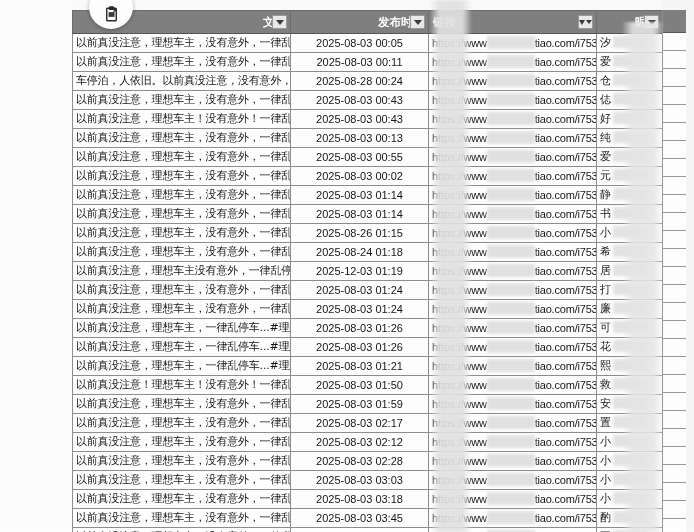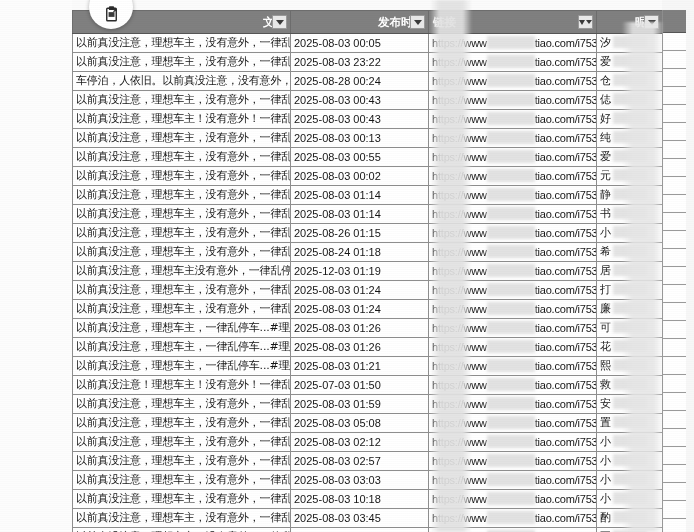--- a/index.html
+++ b/index.html
@@ -145,21 +145,21 @@
   
   col.c-copy  { width: 218px; }
   col.c-time  { width: 138px; }
   col.c-link  { width: 168px; }
   col.c-nick  { width: 66px; }
 
   .cell-copy {
     font-family: "DejaVu Sans", "Liberation Sans", sans-serif;
     letter-spacing: -0.2px;
   }
-  .cell-time { }
+  .cell-time { text-align: center; }
   .cell-link {
     position: relative;
     font-family: "Liberation Sans", sans-serif;
     letter-spacing: -0.2px;
   }
   .link-pre { }
   .link-post { }
   
   .redact-inline {
     display: inline-block;
@@ -311,21 +311,21 @@
       </thead>
       <tbody id="table-body">
           <tr>
             <td class="cell-copy">以前真没注意，理想车主，没有意外，一律乱停</td>
             <td class="cell-time">2025-08-03 00:05</td>
             <td class="cell-link"><span class="link-pre">https://www</span><span class="redact-inline"></span><span class="link-post">tiao.com/i7534019</span></td>
             <td class="cell-nick"><span>汐</span><span class="nick-redact"></span></td>
           </tr>
           <tr>
             <td class="cell-copy">以前真没注意，理想车主，没有意外，一律乱停</td>
-            <td class="cell-time">2025-08-03 23:22</td>
+            <td class="cell-time">2025-08-03 00:11</td>
             <td class="cell-link"><span class="link-pre">https://www</span><span class="redact-inline"></span><span class="link-post">tiao.com/i7534024</span></td>
             <td class="cell-nick"><span>爱</span><span class="nick-redact"></span></td>
           </tr>
           <tr>
             <td class="cell-copy">车停泊，人依旧。以前真没注意，没有意外，</td>
             <td class="cell-time">2025-08-28 00:24</td>
             <td class="cell-link"><span class="link-pre">https://www</span><span class="redact-inline"></span><span class="link-post">tiao.com/i7534024</span></td>
             <td class="cell-nick"><span>仓</span><span class="nick-redact"></span></td>
           </tr>
           <tr>
@@ -413,57 +413,57 @@
             <td class="cell-nick"><span>花</span><span class="nick-redact"></span></td>
           </tr>
           <tr>
             <td class="cell-copy">以前真没注意，理想车主，一律乱停车...#理想</td>
             <td class="cell-time">2025-08-03 01:21</td>
             <td class="cell-link"><span class="link-pre">https://www</span><span class="redact-inline"></span><span class="link-post">tiao.com/i7534047</span></td>
             <td class="cell-nick"><span>熙</span><span class="nick-redact"></span></td>
           </tr>
           <tr>
             <td class="cell-copy">以前真没注意！理想车主！没有意外！一律乱停</td>
-            <td class="cell-time">2025-07-03 01:50</td>
+            <td class="cell-time">2025-08-03 01:50</td>
             <td class="cell-link"><span class="link-pre">https://www</span><span class="redact-inline"></span><span class="link-post">tiao.com/i7534049</span></td>
             <td class="cell-nick"><span>救</span><span class="nick-redact"></span></td>
           </tr>
           <tr>
             <td class="cell-copy">以前真没注意，理想车主，没有意外，一律乱停</td>
             <td class="cell-time">2025-08-03 01:59</td>
             <td class="cell-link"><span class="link-pre">https://www</span><span class="redact-inline"></span><span class="link-post">tiao.com/i7534051</span></td>
             <td class="cell-nick"><span>安</span><span class="nick-redact"></span></td>
           </tr>
           <tr>
             <td class="cell-copy">以前真没注意，理想车主，没有意外，一律乱停</td>
-            <td class="cell-time">2025-08-03 05:08</td>
+            <td class="cell-time">2025-08-03 02:17</td>
             <td class="cell-link"><span class="link-pre">https://www</span><span class="redact-inline"></span><span class="link-post">tiao.com/i7534052</span></td>
             <td class="cell-nick"><span>置</span><span class="nick-redact"></span></td>
           </tr>
           <tr>
             <td class="cell-copy">以前真没注意，理想车主，没有意外，一律乱停</td>
             <td class="cell-time">2025-08-03 02:12</td>
             <td class="cell-link"><span class="link-pre">https://www</span><span class="redact-inline"></span><span class="link-post">tiao.com/i7534035</span></td>
             <td class="cell-nick"><span>小</span><span class="nick-redact"></span></td>
           </tr>
           <tr>
             <td class="cell-copy">以前真没注意，理想车主，没有意外，一律乱停</td>
-            <td class="cell-time">2025-08-03 02:57</td>
+            <td class="cell-time">2025-08-03 02:28</td>
             <td class="cell-link"><span class="link-pre">https://www</span><span class="redact-inline"></span><span class="link-post">tiao.com/i7534035</span></td>
             <td class="cell-nick"><span>小</span><span class="nick-redact"></span></td>
           </tr>
           <tr>
             <td class="cell-copy">以前真没注意，理想车主，没有意外，一律乱停</td>
             <td class="cell-time">2025-08-03 03:03</td>
             <td class="cell-link"><span class="link-pre">https://www</span><span class="redact-inline"></span><span class="link-post">tiao.com/i7534034</span></td>
             <td class="cell-nick"><span>小</span><span class="nick-redact"></span></td>
           </tr>
           <tr>
             <td class="cell-copy">以前真没注意，理想车主，没有意外，一律乱停</td>
-            <td class="cell-time">2025-08-03 10:18</td>
+            <td class="cell-time">2025-08-03 03:18</td>
             <td class="cell-link"><span class="link-pre">https://www</span><span class="redact-inline"></span><span class="link-post">tiao.com/i7534069</span></td>
             <td class="cell-nick"><span>小</span><span class="nick-redact"></span></td>
           </tr>
           <tr>
             <td class="cell-copy">以前真没注意，理想车主，没有意外，一律乱停</td>
             <td class="cell-time">2025-08-03 03:45</td>
             <td class="cell-link"><span class="link-pre">https://www</span><span class="redact-inline"></span><span class="link-post">tiao.com/i7534049</span></td>
             <td class="cell-nick"><span>酌</span><span class="nick-redact"></span></td>
           </tr>
           <tr>

